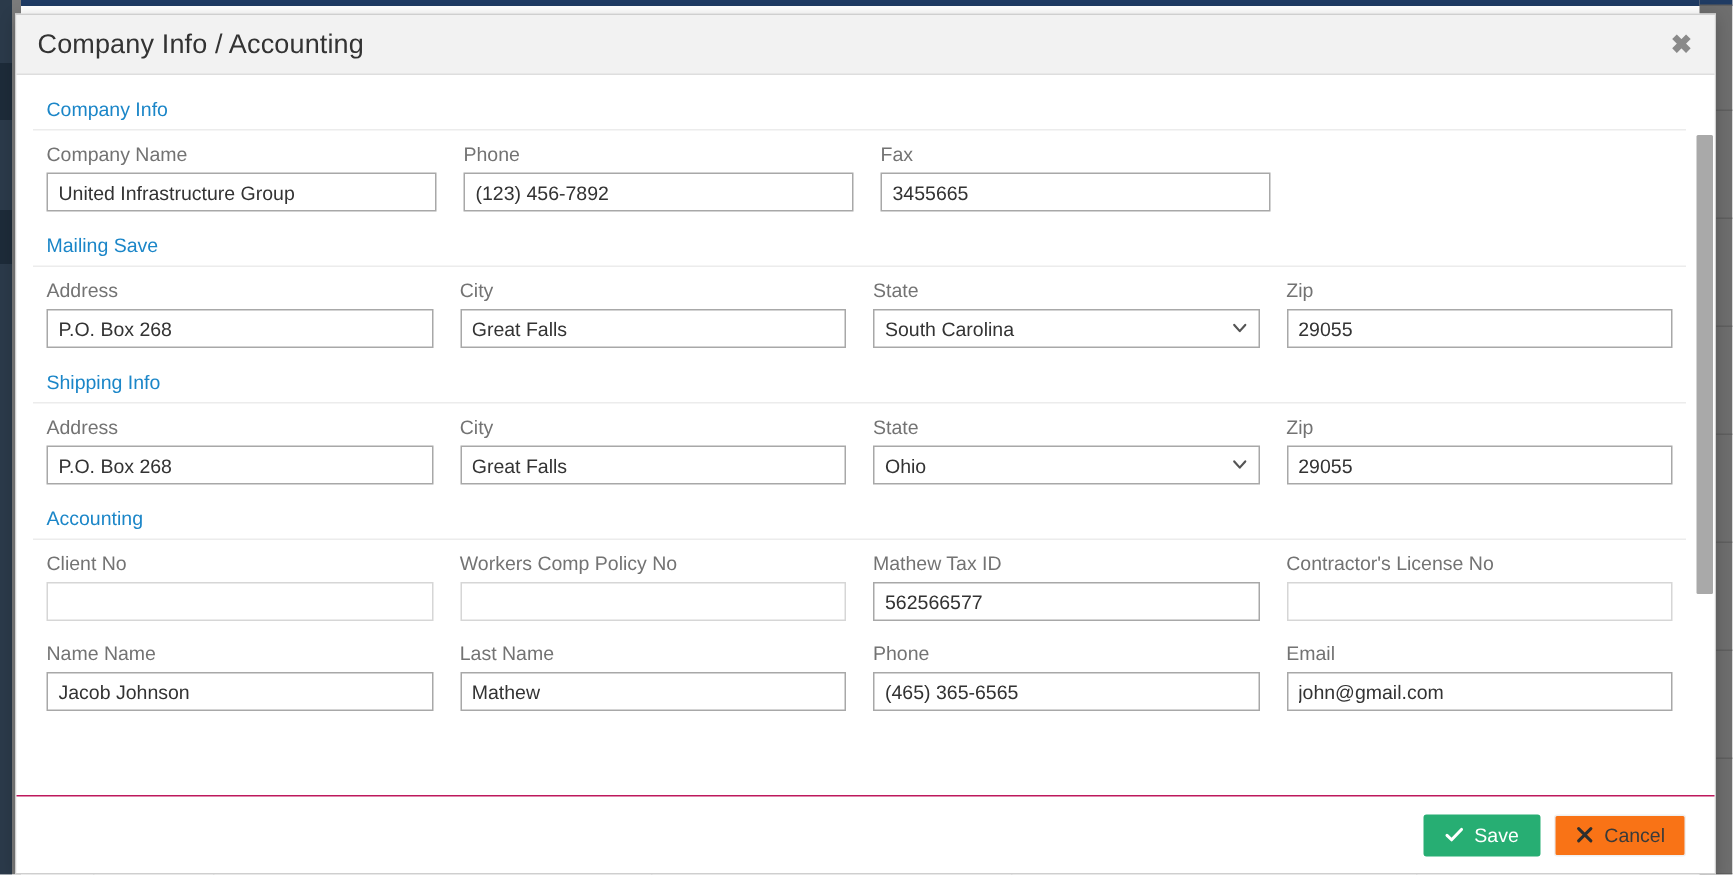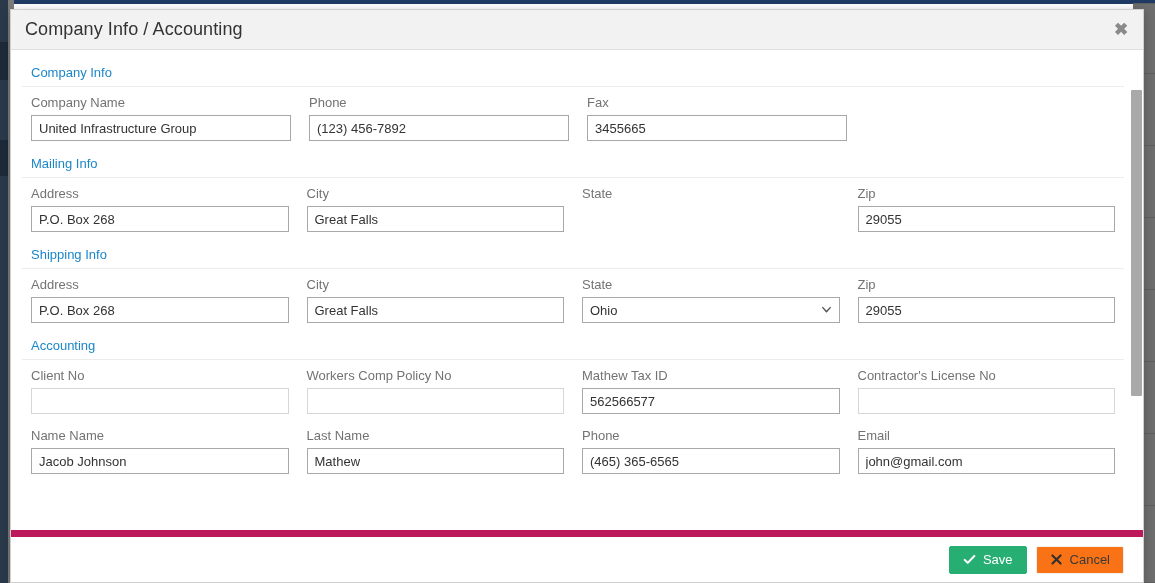--- a/index.html
+++ b/index.html
@@ -217,21 +217,21 @@
     transform: translateY(-55%);
     width: 11px; height: 11px;
     pointer-events: none;
     color: #555;
   }
   .chev svg { display: block; width: 11px; height: 11px; }
 
   .modal-footer {
     flex: 0 0 52px;
     height: 52px;
-    border-top: 7px solid #be185d;
+    border-top: 1px solid #be185d;
     background: #ffffff;
     display: flex;
     align-items: center;
     justify-content: flex-end;
     padding: 0 19px 0 0;
     gap: 9px;
   }
   .btn {
     display: inline-flex;
     align-items: center;
@@ -322,32 +322,40 @@
           <div class="field">
             <div class="field-label">Phone</div>
             <input class="control" type="text" value="(123) 456-7892" style="">
           </div>
           <div class="field">
             <div class="field-label">Fax</div>
             <input class="control" type="text" value="3455665" style="">
           </div>
         </div>
 
-        <div class="section-title">Mailing Info</div>
+        <div class="section-title">Mailing Save</div>
         <div class="row row-4">
           <div class="field">
             <div class="field-label">Address</div>
             <input class="control" type="text" value="P.O. Box 268" style="">
           </div>
           <div class="field">
             <div class="field-label">City</div>
             <input class="control" type="text" value="Great Falls" style="">
           </div>
           <div class="field">
             <div class="field-label">State</div>
+            <div class="select-wrap">
+              <input class="control" type="text" readonly="" value="South Carolina" style="">
+              <span class="chev">
+                <svg viewBox="0 0 12 12">
+                    <path d="M2 4 L6 8.5 L10 4" fill="none" stroke="currentColor" stroke-width="1.6" stroke-linecap="round" stroke-linejoin="round"></path>
+                  </svg>
+              </span>
+            </div>
           </div>
           <div class="field">
             <div class="field-label">Zip</div>
             <input class="control" type="text" value="29055" style="">
           </div>
         </div>
 
         <div class="section-title">Shipping Info</div>
         <div class="row row-4">
           <div class="field">

